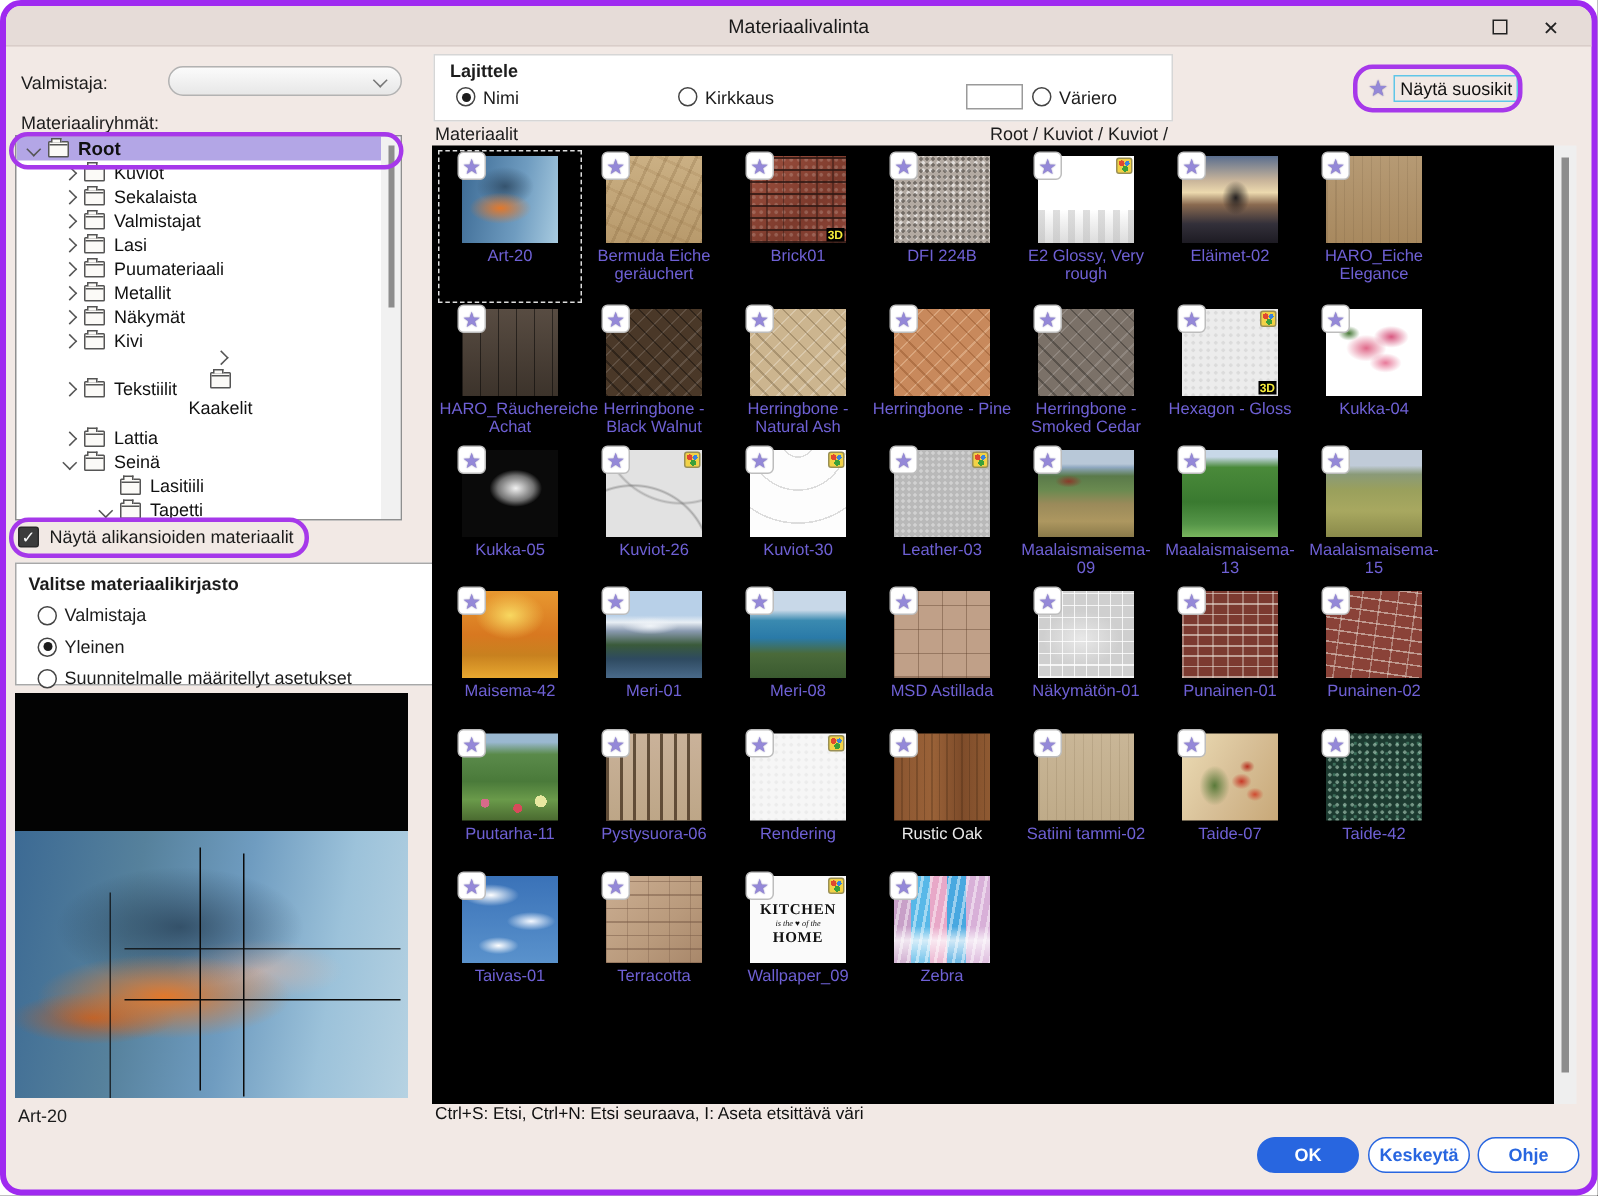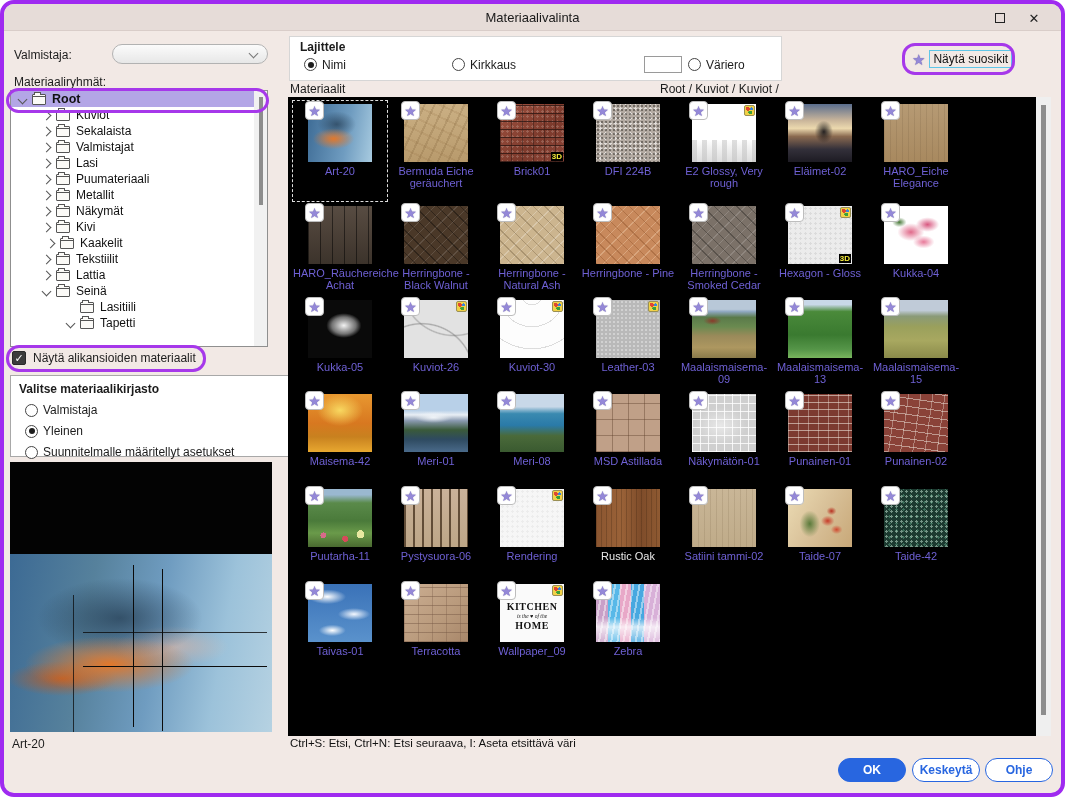--- a/index.html
+++ b/index.html
@@ -204,31 +204,31 @@
       <div class="tree-row" style="padding-left: 32px;">
         <span class="chev right"></span>
         <span class="folder"></span>
         <span>Näkymät</span>
       </div>
       <div class="tree-row" style="padding-left: 32px;">
         <span class="chev right"></span>
         <span class="folder"></span>
         <span>Kivi</span>
       </div>
-      <div class="tree-row" style="padding-left: 36px;">
+      <div class="tree-row" style="padding-left: 16px; flex-direction: column;">
         <span class="chev right"></span>
         <span class="folder"></span>
         <span>Kaakelit</span>
       </div>
       <div class="tree-row" style="padding-left: 32px;">
         <span class="chev right"></span>
         <span class="folder"></span>
         <span>Tekstiilit</span>
       </div>
-      <div class="tree-row" style="padding-left: 32px;">
+      <div class="tree-row" style="padding-left: 32px; margin-top: 17px;">
         <span class="chev right"></span>
         <span class="folder"></span>
         <span>Lattia</span>
       </div>
       <div class="tree-row" style="padding-left: 32px;">
         <span class="chev down"></span>
         <span class="folder"></span>
         <span>Seinä</span>
       </div>
       <div class="tree-row" style="padding-left: 56px;">

